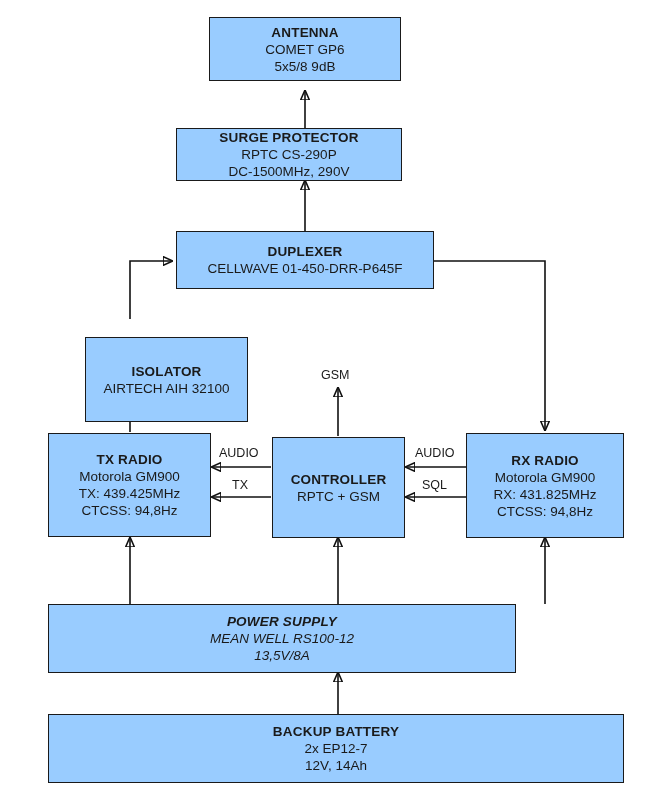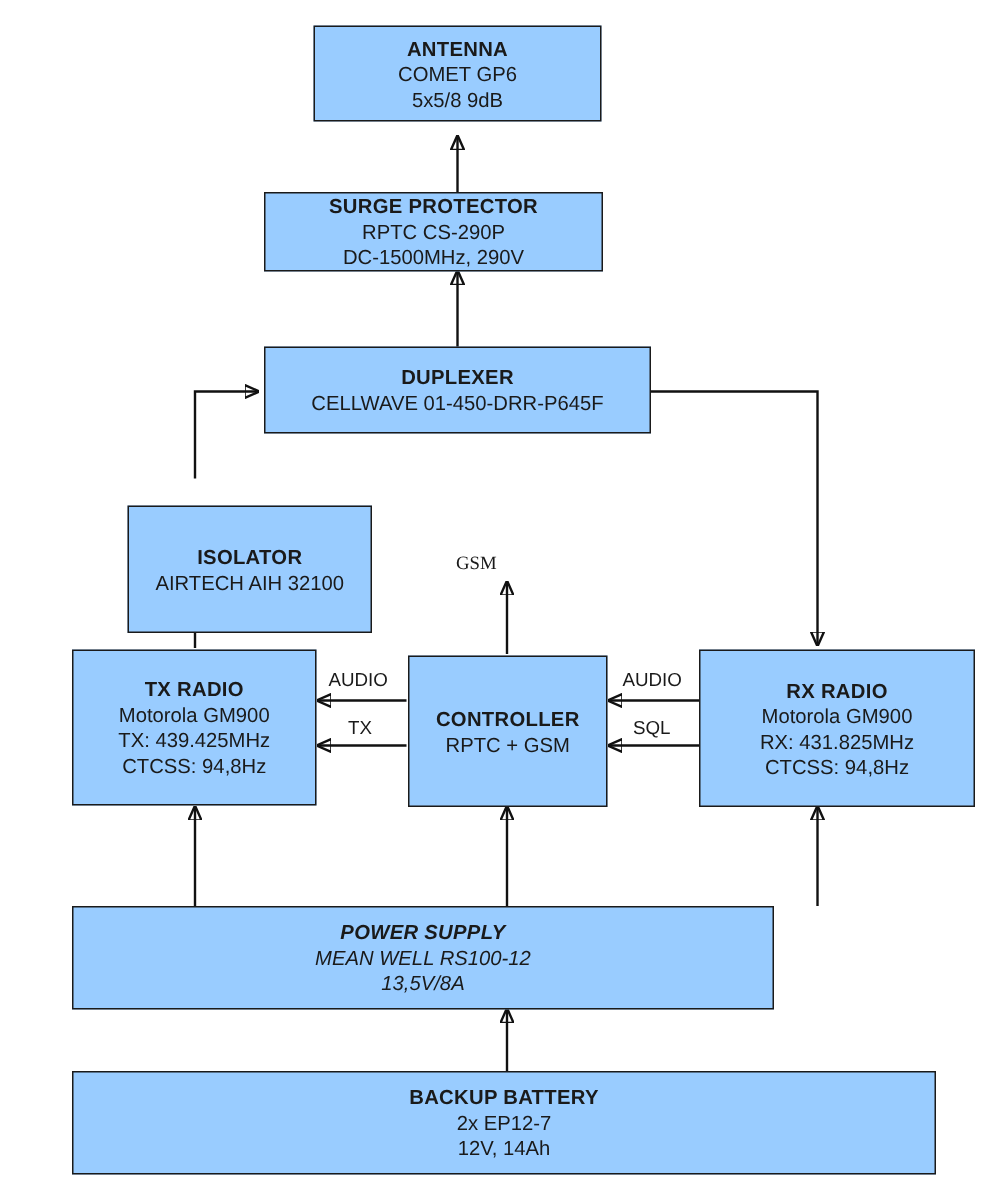--- a/index.html
+++ b/index.html
@@ -131,40 +131,40 @@
     <div class="s">Motorola GM900</div>
     <div class="s">TX: 439.425MHz</div>
     <div class="s">CTCSS: 94,8Hz</div>
   </div>
 
   <div class="node" style="left:272px; top:437px; width:133px; height:101px;">
     <div class="t">CONTROLLER</div>
     <div class="s">RPTC + GSM</div>
   </div>
 
-  <div class="node" style="left:466px; top:433px; width:184px; height:105px;">
+  <div class="node" style="left:466px; top:433px; width:158px; height:105px;">
     <div class="t">RX RADIO</div>
     <div class="s">Motorola GM900</div>
     <div class="s">RX: 431.825MHz</div>
     <div class="s">CTCSS: 94,8Hz</div>
   </div>
 
   <div class="node" style="left:48px; top:604px; width:468px; height:69px;font-style:italic;">
     <div class="t">POWER SUPPLY</div>
     <div class="s">MEAN WELL RS100-12</div>
     <div class="s">13,5V/8A</div>
   </div>
 
   <div class="node" style="left:48px; top:714px; width:576px; height:69px;">
     <div class="t">BACKUP BATTERY</div>
     <div class="s">2x EP12-7</div>
     <div class="s">12V, 14Ah</div>
   </div>
 
-  <div class="edge-label" style="left:304px; top:368px;font-family:Liberation Serif, serif;">GSM</div>
+  <div class="edge-label" style="left:321px; top:368px;">GSM</div>
 
   <div class="edge-label" style="left:219px; top:446px;">AUDIO</div>
 
   <div class="edge-label" style="left:232px; top:478px;">TX</div>
 
   <div class="edge-label" style="left:415px; top:446px;">AUDIO</div>
 
   <div class="edge-label" style="left:422px; top:478px;">SQL</div>
 
 </div>

